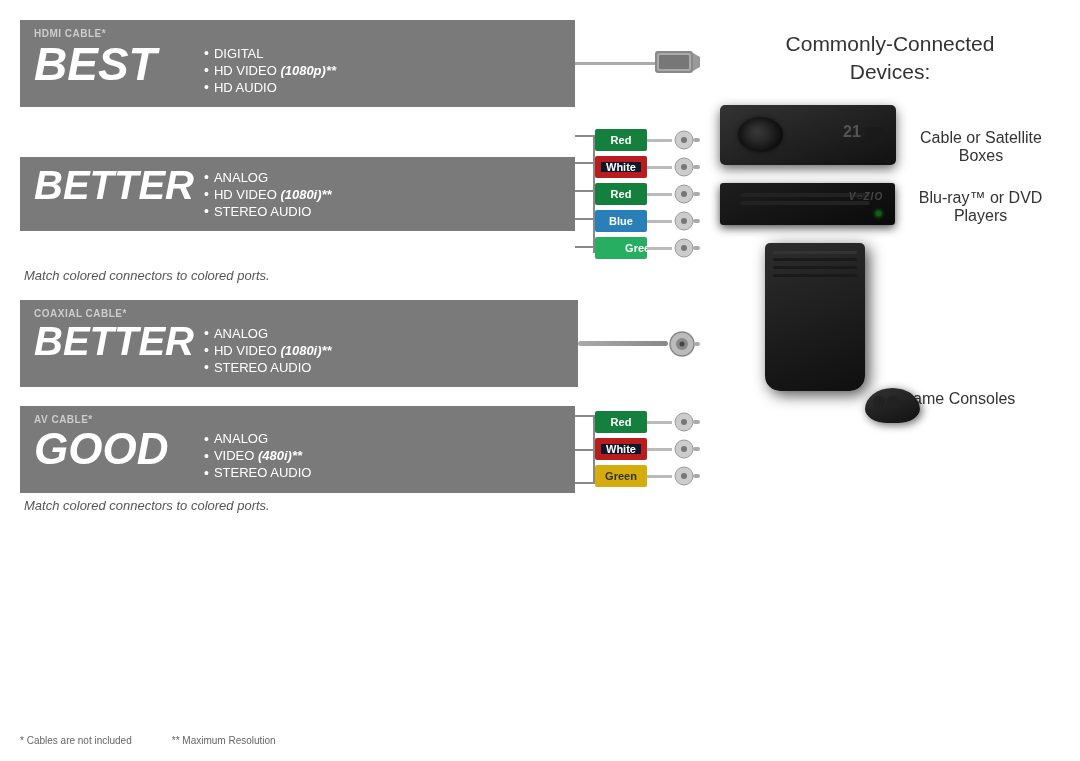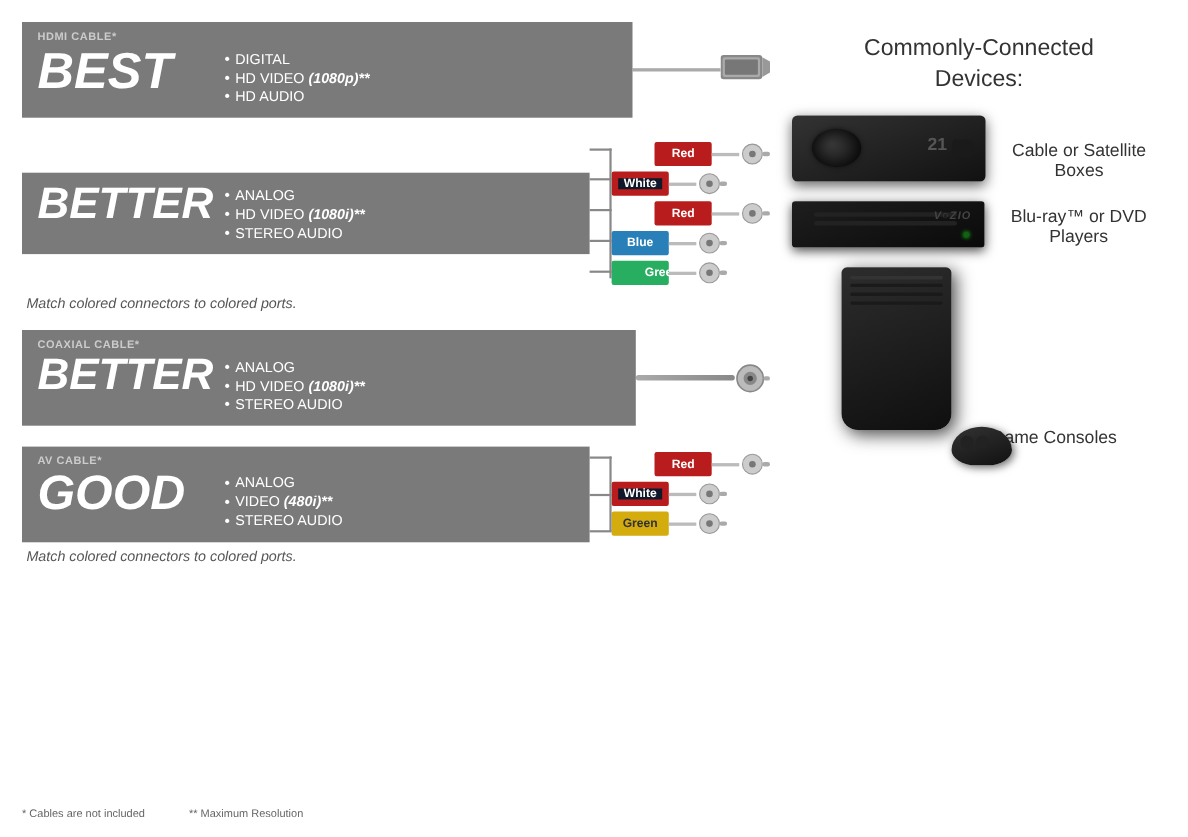--- a/index.html
+++ b/index.html
@@ -112,21 +112,21 @@
       height: 22px;
       display: flex;
       align-items: center;
       justify-content: center;
       font-size: 11px;
       font-weight: bold;
       color: #ffffff;
       border-radius: 2px;
     }
 
-    .badge-red { background: #b91c1c; margin-left: 39px; }
+    .badge-red { background: #15803d; }
     .badge-white { background: #0f172a; border: 6px solid #b91c1c; color: #fff; text-align: right; }
     .badge-blue { background: #2980b9; }
     .badge-green { background: #27ae60; padding-left: 40px; }
     .badge-yellow { background: #d4ac0d; color: #333; }
 
     
     .hdmi-block-row {
       display: flex;
       align-items: center;
     }

